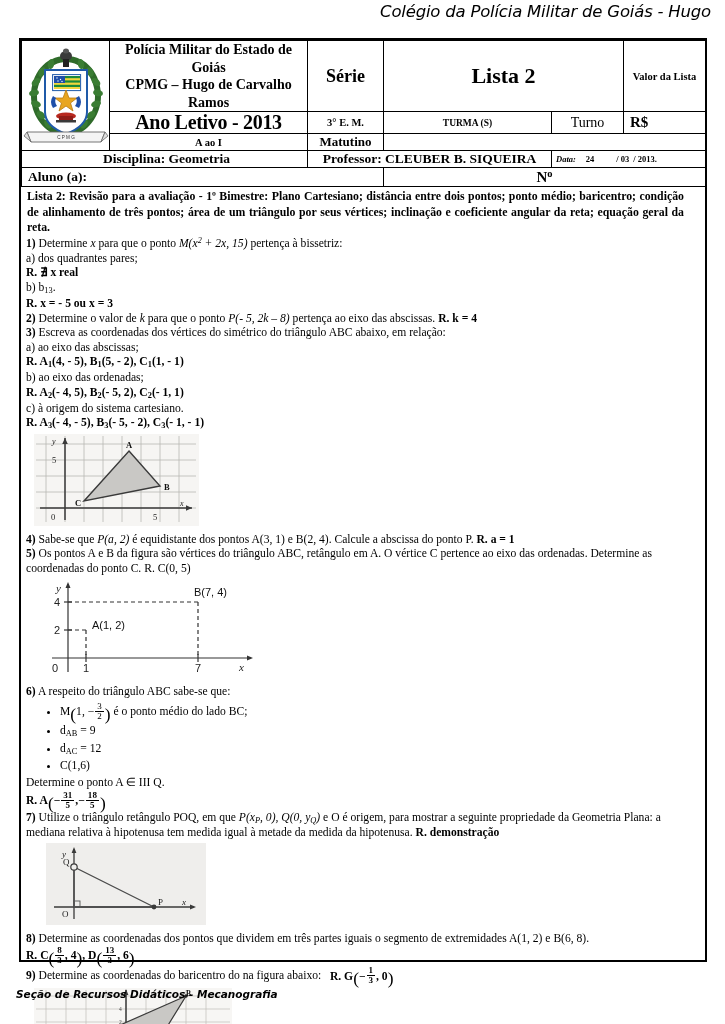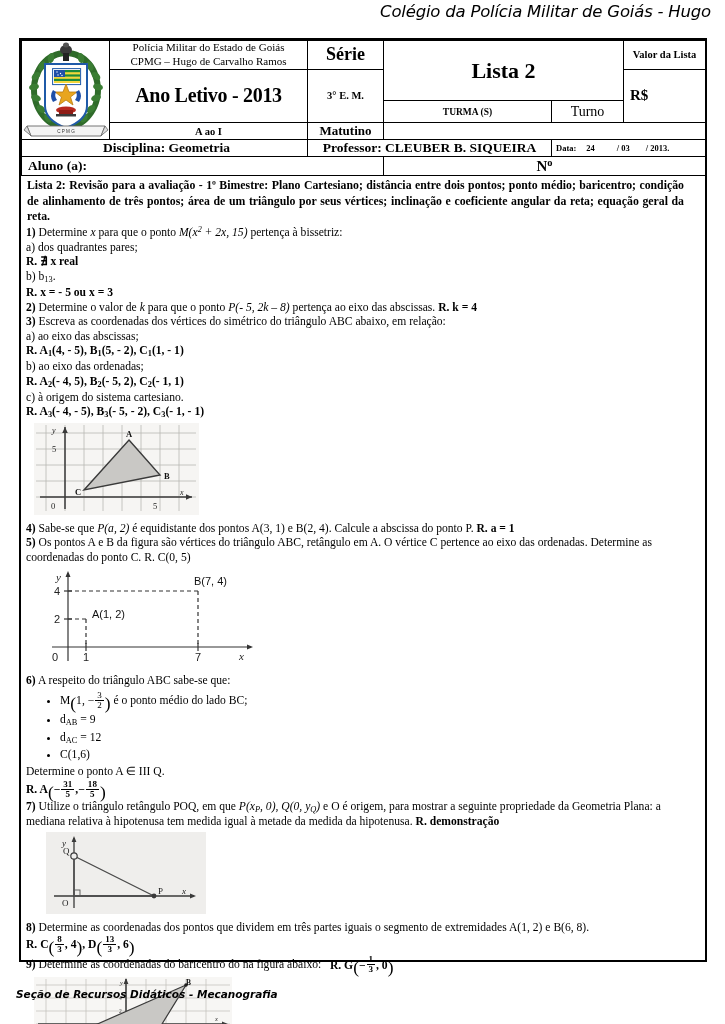--- a/index.html
+++ b/index.html
@@ -56,22 +56,22 @@
   }
   table.hdr td {
     border: 1px solid #000;
     padding: 0 2px;
     text-align: center;
     vertical-align: middle;
     font-family: "Liberation Serif", serif;
   }
   .logo-cell { width: 88px; padding: 1px !important; }
   .t-pmgo {
-    font-size: 11px;
-    font-weight: normal;
+    font-size: 14px;
+    font-weight: bold;
     line-height: 1.25;
     padding-top: 3px;
   }
   .t-ano {
     font-size: 20px;
     font-weight: bold;
     line-height: 1.05;
     padding-bottom: 2px;
     letter-spacing: -0.3px;
   }
@@ -89,23 +89,23 @@
   .t-aluno { font-size: 13.5px; font-weight: bold; text-align: left !important; padding-left: 6px !important; }
   .t-num { font-size: 15px; font-weight: bold; }
   .datecell {
     font-size: 8.5px;
     font-weight: bold;
     text-align: left !important;
     padding-left: 4px !important;
     white-space: nowrap;
   }
   .datecell .dv { display: inline-block; }
-  .dt-lbl { margin-right: 10px; }
+  .dt-lbl { margin-right: 10px; font-style: italic; }
   .dt-d { margin-right: 22px; }
-  .dt-m { margin-right: 16px; }
+  .dt-m { margin-right: 4px; }
 
   
   .crest {
     width: 86px;
     height: 96px;
     display: block;
     margin: 0 auto;
   }
 
   

